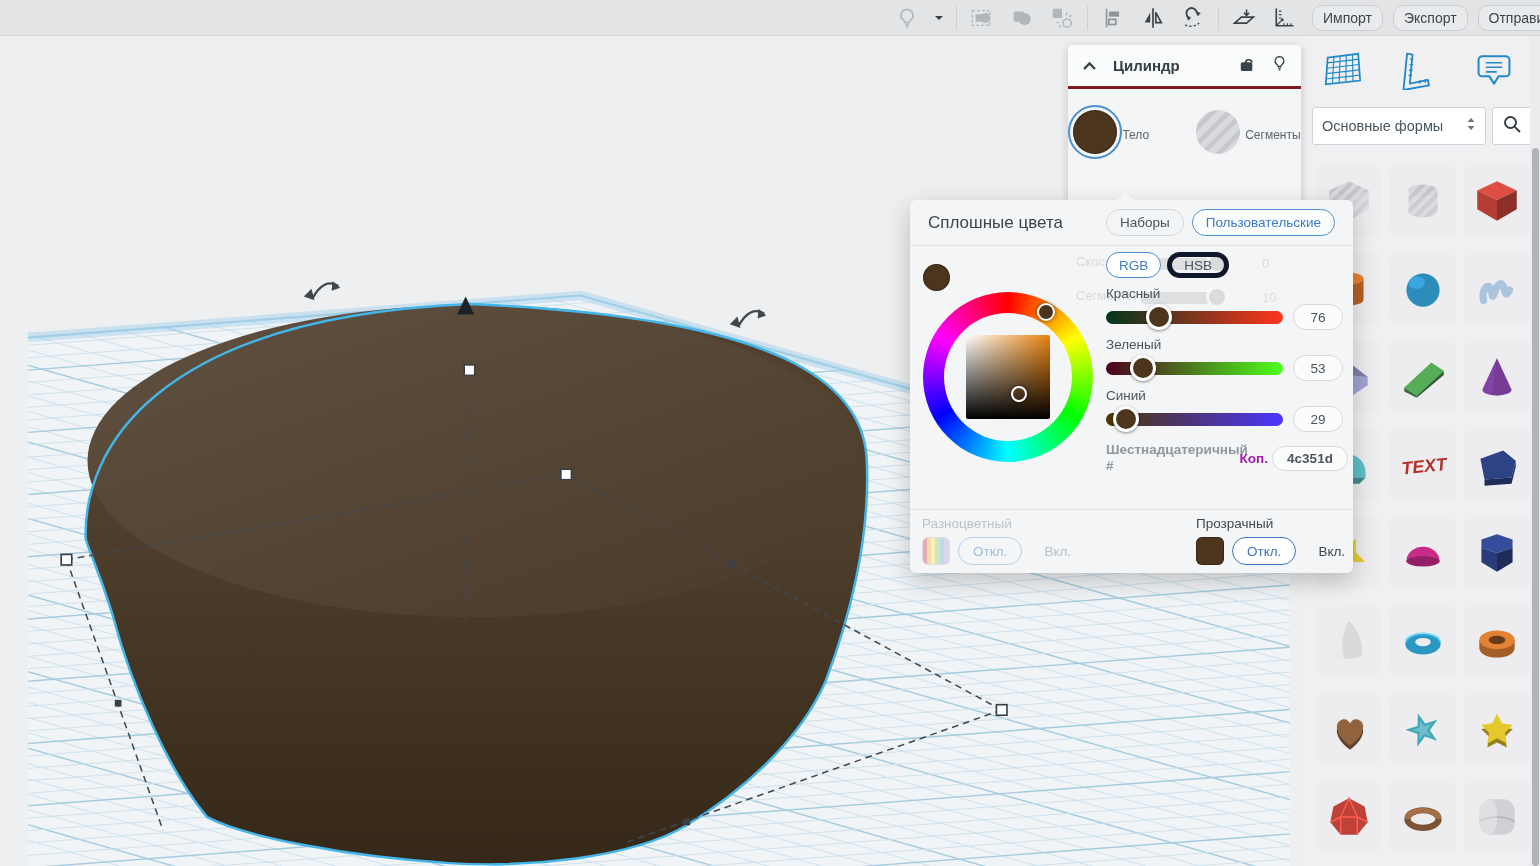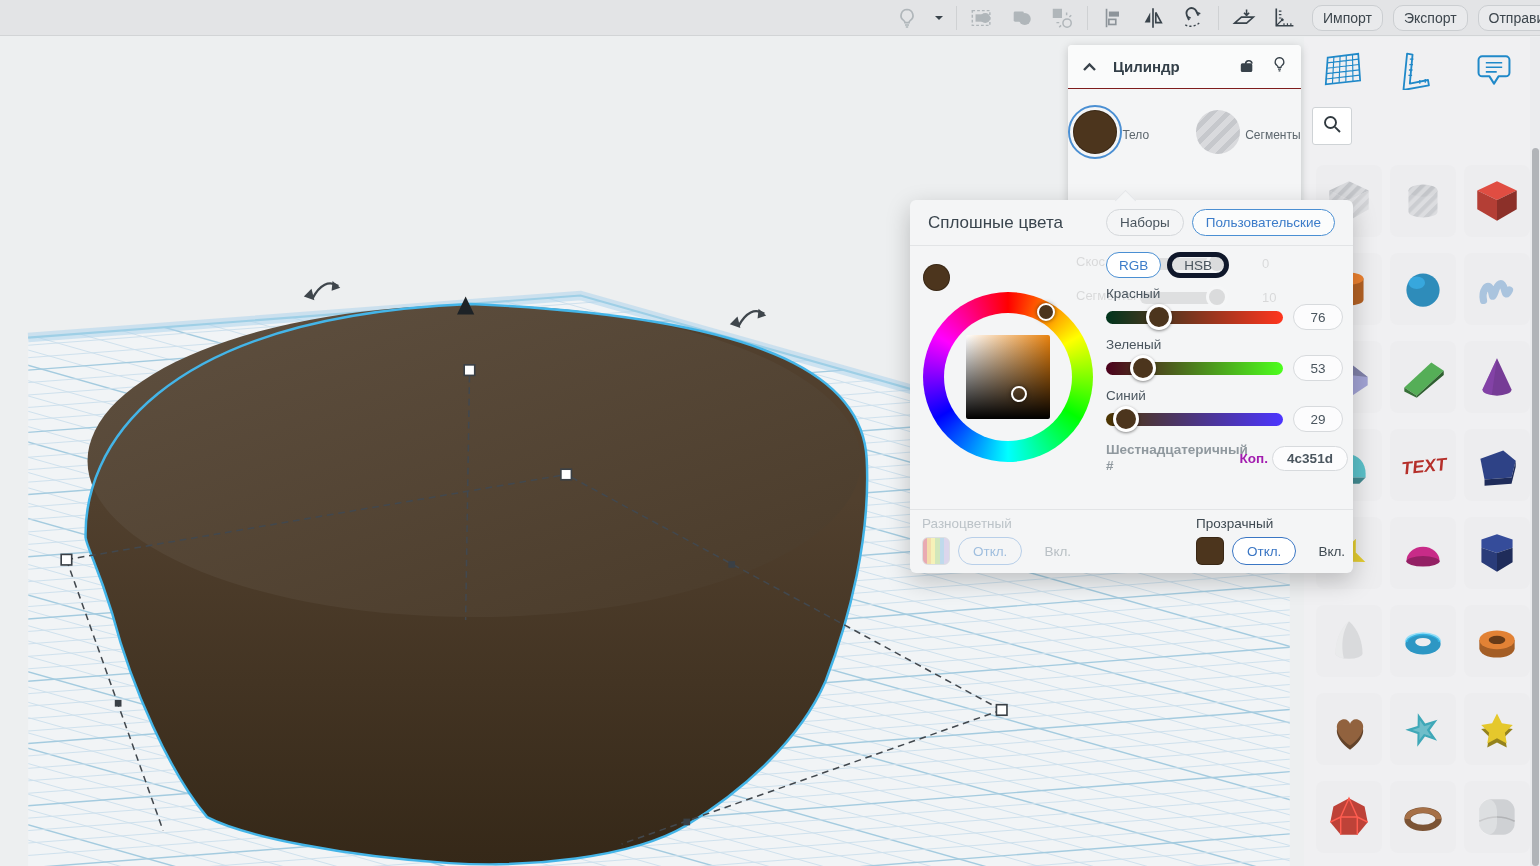--- a/index.html
+++ b/index.html
@@ -25,21 +25,21 @@
     height:26px; padding:0 10px; background:#e9eaec; border:1px solid #cbced1; border-radius:10px;
     font-size:14px; color:#3d464d; font-family:inherit; cursor:pointer; white-space:nowrap;
   }
   
   .canvas { position:absolute; left:0; top:37px; width:1318px; height:829px; z-index:1; background:#edeff0; }
   
   .inspector {
     position:absolute; left:1068px; top:45px; width:233px; height:210px; z-index:5;
     background:#f4f5f6; border-radius:4px; box-shadow:0 2px 10px rgba(0,0,0,.18); overflow:hidden;
   }
-  .insp-header { height:44px; background:#fafbfb; border-bottom:1px solid #7f1d1d; display:flex; align-items:center; padding:0 14px; }
+  .insp-header { height:44px; background:#fafbfb; border-bottom:3px solid #7f1d1d; display:flex; align-items:center; padding:0 14px; }
   .insp-title { font-size:15px; font-weight:bold; color:#333f48; margin-left:16px; flex:1; }
   .insp-header svg { flex:none; }
   .insp-body { display:flex; justify-content:center; gap:42px; padding-top:16px; }
   .matopt { display:flex; flex-direction:row; align-items:center; cursor:pointer; }
   .mat-ring { width:54px; height:54px; border-radius:50%; border:2px solid transparent; display:flex; align-items:center; justify-content:center; }
   .mat-ring.sel { border-color:#4a8fd3; }
   .mat-circle { width:44px; height:44px; border-radius:50%; }
   .mat-circle.body { background:#4c351d; box-shadow:inset 0 0 0 1px rgba(0,0,0,.25); }
   .mat-circle.hole { background:repeating-linear-gradient(135deg,#c6c8cc 0 5px,#d9dadd 5px 11px); }
   .mat-label { margin-top:6px; font-size:12px; color:#5c666d; }
@@ -540,20 +540,29 @@
       </svg>
     </span>
     <span class="spi">
       <svg viewBox="0 0 44 44" fill="none" stroke="#2089c9" stroke-width="2.2" width="40" height="40">
         <path d="M9 7h26a4 4 0 0 1 4 4v14a4 4 0 0 1-4 4h-8l-5 8-5-8H9a4 4 0 0 1-4-4V11a4 4 0 0 1 4-4z" stroke-linejoin="round"></path>
         <path d="M13 14h18M13 19h18M13 24h12" stroke-width="1.8"></path>
       </svg>
     </span>
   </div>
   <div class="sp-search">
+    <div class="sp-select">
+      <span class="sp-select-label">Основные формы</span>
+      <span>
+        <svg width="10" height="14" viewBox="0 0 10 14">
+            <path d="M5 1l3.5 4h-7z" fill="#6b747a"></path>
+            <path d="M5 13L1.5 9h7z" fill="#6b747a"></path>
+          </svg>
+      </span>
+    </div>
     <div class="sp-search-btn">
       <span>
         <svg width="20" height="20" viewBox="0 0 20 20" fill="none" stroke="#30393f" stroke-width="1.9">
             <circle cx="8.5" cy="8.5" r="5.5"></circle>
             <path d="M12.8 12.8L18 18"></path>
           </svg>
       </span>
     </div>
   </div>
   <div class="shape-grid" id="shape-grid">

